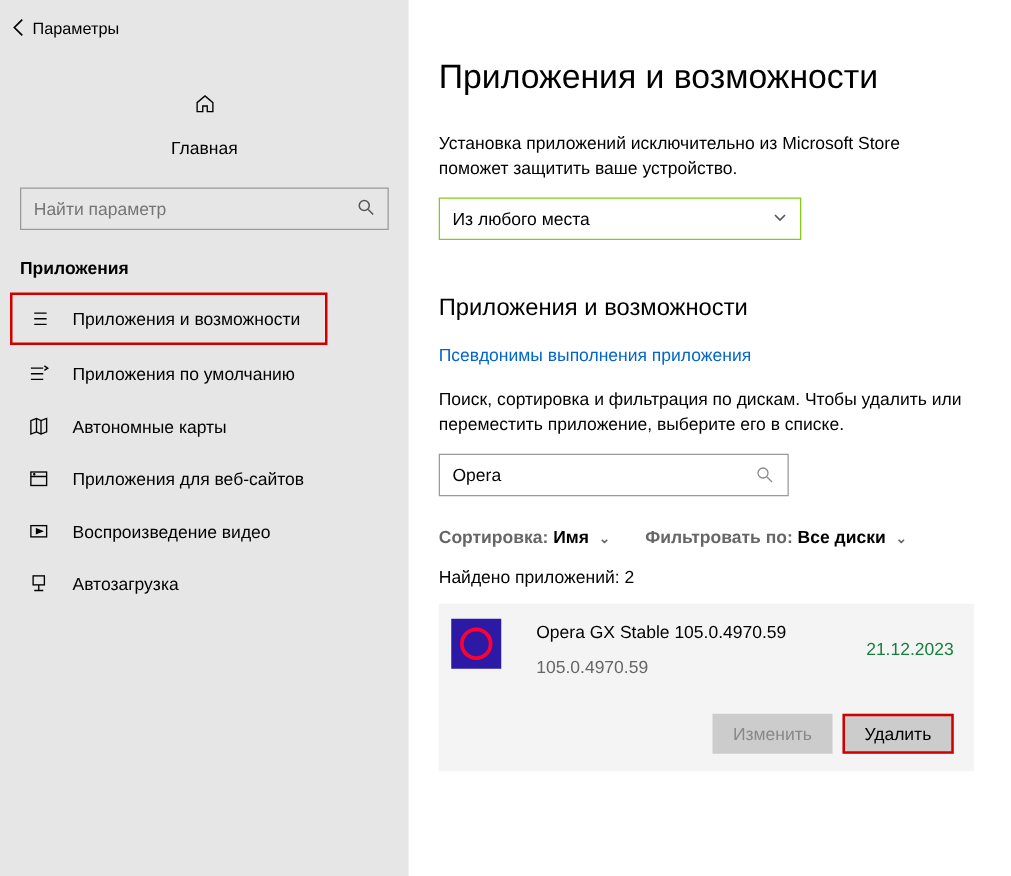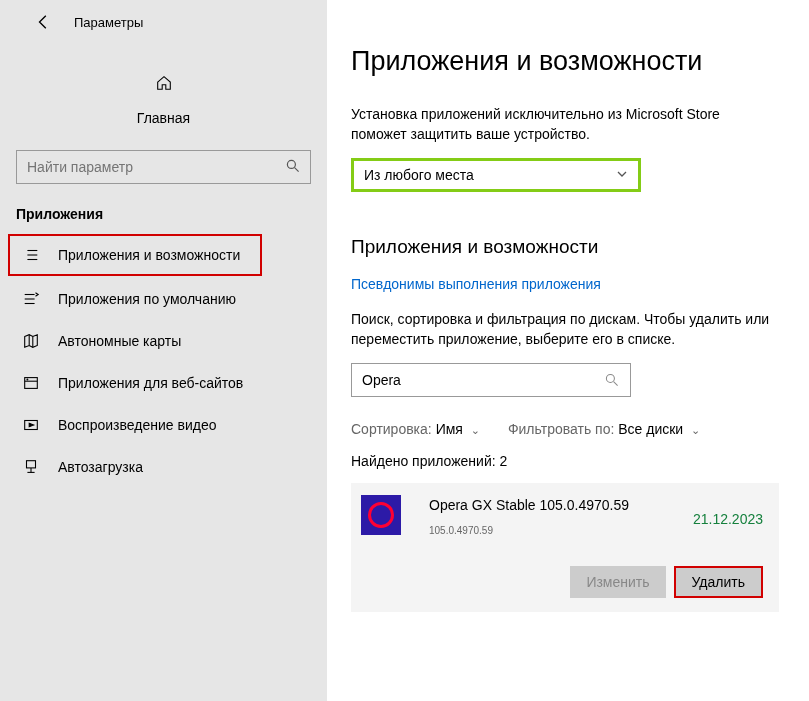--- a/index.html
+++ b/index.html
@@ -1,54 +1,54 @@
 <!DOCTYPE html>
 <html><head>
 <meta charset="utf-8">
 <style>
 * { margin: 0; padding: 0; box-sizing: border-box; font-family: "Segoe UI", Tahoma, sans-serif; }
 body { width: 809px; height: 701px; background: #fff; overflow: hidden; font-size: 14px; color: #000; }
 .app { display: flex; width: 100%; height: 100%; }
 
 
 .sidebar { width: 327px; height: 100%; background: #e6e6e6; display: flex; flex-direction: column; }
-.sb-top { display: flex; align-items: center; padding: 12px 34px; gap: 20px; }
+.sb-top { display: flex; align-items: center; padding: 12px 6px; }
 .sb-back { width: 20px; height: 20px; display: flex; align-items: center; justify-content: center; cursor: pointer; }
 .sb-title { font-size: 13px; color: #000; }
 .sb-home { display: flex; align-items: center; gap: 18px; padding: 10px 22px; margin-top: 20px; cursor: pointer; flex-direction: column; }
 .sb-search { margin: 14px 16px 0 16px; position: relative; }
 .sb-search input { width: 100%; height: 34px; border: 1px solid #999; background: #e6e6e6; padding: 0 34px 0 10px; font-size: 14px; color: #555; outline: none; }
 .sb-search-icon { position: absolute; right: 10px; top: 8px; color: #555; }
 .sb-group-title { font-size: 14px; font-weight: 600; color: #000; padding: 22px 16px 10px 16px; }
 .nav-item { display: flex; align-items: center; gap: 18px; padding: 12px 22px; cursor: pointer; font-size: 14px; }
 .nav-item.highlight { border: 2px solid #d10000; margin: 2px 65px 2px 8px; padding: 10px 12px; }
 .nav-icon { width: 18px; height: 18px; display: flex; align-items: center; justify-content: center; flex-shrink: 0; }
 .nav-icon svg { width: 18px; height: 18px; stroke: #000; fill: none; stroke-width: 1.2; }
 
 
 .main { flex: 1; padding: 46px 30px 20px 24px; overflow: hidden; background: #fff; }
 .main h1 { font-size: 27px; font-weight: 400; margin-bottom: 28px; }
 .main h2 { font-size: 19px; font-weight: 400; margin-bottom: 18px; }
 .desc { font-size: 14px; line-height: 1.4; margin-bottom: 14px; color: #000; }
-.select { width: 290px; height: 34px; border: 3px solid #84cc16; display: flex; align-items: center; justify-content: space-between; padding: 0 10px; font-size: 14px; cursor: pointer; margin-bottom: 44px; }
+.select { width: 290px; height: 34px; border: 1px solid #84cc16; display: flex; align-items: center; justify-content: space-between; padding: 0 10px; font-size: 14px; cursor: pointer; margin-bottom: 44px; }
 .link { color: #0066cc; font-size: 14px; cursor: pointer; display: inline-block; margin-bottom: 18px; }
 .m-search { width: 280px; height: 34px; border: 1px solid #999; position: relative; margin-bottom: 24px; }
 .m-search input { width: 100%; height: 100%; border: none; padding: 0 34px 0 10px; font-size: 14px; outline: none; background: transparent; }
 .m-search-icon { position: absolute; right: 10px; top: 8px; color: #555; }
-.sortrow { font-size: 14px; color: #666; margin-bottom: 16px; }
+.sortrow { font-size: 14px; color: #666; margin-bottom: 16px; font-weight: bold; }
 .sortrow .val { color: #000; }
 .sortrow .chev { font-size: 11px; color: #666; margin: 0 24px 0 4px; }
 .found { font-size: 14px; margin-bottom: 14px; }
 .app-card { background: #f4f4f4; padding: 12px 16px 14px 10px; }
 .app-row { display: flex; gap: 28px; }
 .app-icon { width: 40px; height: 40px; background: #2c1aa7; display: flex; align-items: center; justify-content: center; flex-shrink: 0; }
 .app-icon-inner { width: 26px; height: 26px; border: 3px solid #ff0033; border-radius: 50%; }
 .app-info { flex: 1; }
 .app-name { font-size: 14px; padding-top: 2px; }
-.app-ver { font-size: 10px; color: #666; margin-top: 12px; }
+.app-ver { font-size: 14px; color: #666; margin-top: 12px; }
 .app-date { font-size: 14px; color: #15803d; padding-top: 16px; }
 .app-actions { display: flex; justify-content: flex-end; gap: 8px; margin-top: 30px; }
 .btn { height: 32px; padding: 0 16px; border: none; background: #ccc; font-size: 14px; cursor: default; }
 .btn.disabled { color: #888; text-align: right; }
 .btn.uninstall { border: 2px solid #d10000; color: #000; cursor: pointer; }
 </style>
 </head>
 <body>
 
 <div class="app">

